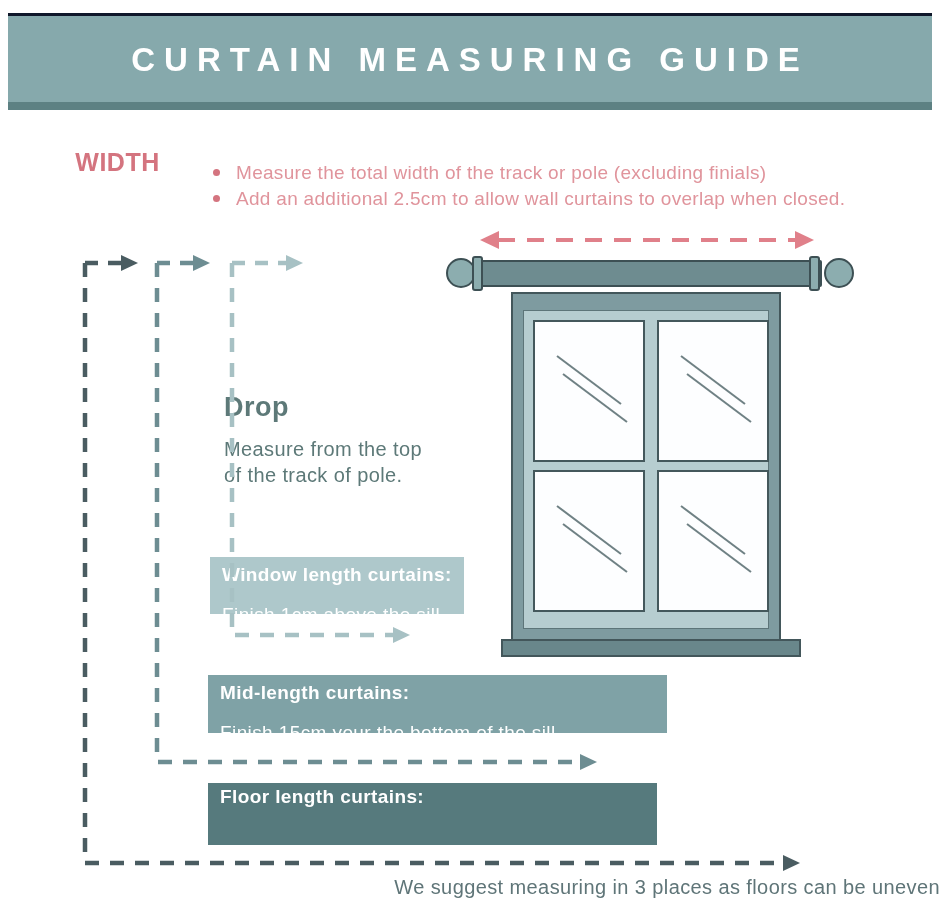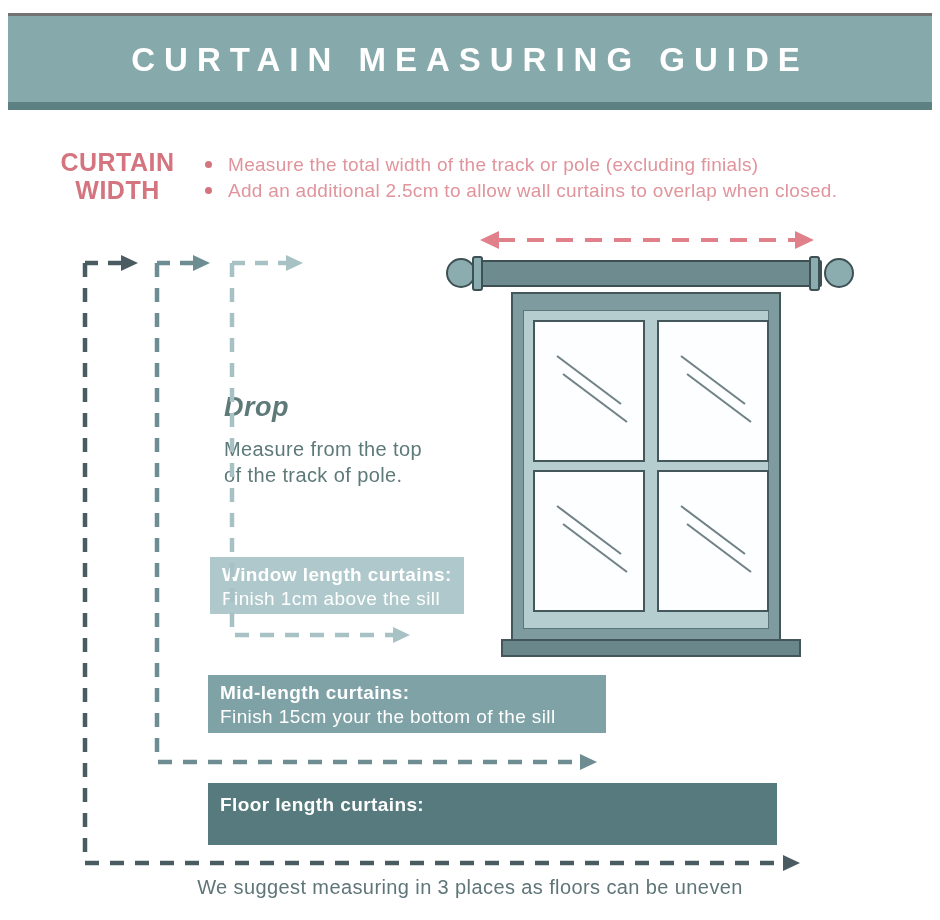--- a/index.html
+++ b/index.html
@@ -3,62 +3,62 @@
 <meta charset="utf-8">
 <style>
   html,body{margin:0;padding:0;background:#ffffff;}
   .canvas{
     position:relative;width:940px;height:920px;background:#ffffff;overflow:hidden;
     font-family:"Liberation Sans",sans-serif;
   }
   
   .banner{
     position:absolute;left:8px;right:8px;top:13px;height:97px;
-    background:#86a9ac;border-top:3px solid #737373;box-sizing:border-box;
+    background:#86a9ac;border-top:3px solid #0f172a;box-sizing:border-box;
     display:flex;align-items:center;justify-content:center;
   }
   .banner::after{
     content:"";position:absolute;left:0;right:0;bottom:0;height:8px;background:#5d8183;
   }
   .banner-title{
     color:#ffffff;font-weight:bold;font-size:33px;letter-spacing:9px;
     padding-bottom:6px;white-space:nowrap;
   }
   
   .cw-heading{
     position:absolute;left:45px;top:148px;width:145px;text-align:center;
     color:#d4747f;font-weight:bold;font-size:25px;line-height:28px;letter-spacing:.5px;
   }
   .cw-bullets{
-    position:absolute;left:193px;top:144px;width:720px;margin:8px;padding:0;list-style:none;
+    position:absolute;left:193px;top:144px;width:720px;margin:16px;padding:0;list-style:none;
   }
   .cw-bullets li{
     display:flex;align-items:flex-start;color:#e0949c;font-size:19px;
     line-height:25.5px;letter-spacing:.3px;
   }
   .cw-bullets .dot{
     width:7px;height:7px;border-radius:50%;background:#d4747f;
     margin:9px 16px 0 4px;flex:0 0 7px;
   }
   
   .drop-heading{
     position:absolute;left:224px;top:392px;color:#5d7978;
-    font-weight:bold;font-size:27px;letter-spacing:.5px;font-style:italic;
+    font-weight:bold;font-size:27px;letter-spacing:.5px;
   }
   .drop-desc{
     position:absolute;left:224px;top:436px;color:#5d7978;
     font-size:20px;line-height:26px;letter-spacing:.4px;
   }
   
   .len-box{position:absolute;color:#ffffff;box-sizing:border-box;padding:6px 12px;}
   .len-box .t{font-weight:bold;font-size:19px;line-height:24px;letter-spacing:.4px;}
-  .len-box .s{font-size:19px;line-height:24px;letter-spacing:.4px;}
+  .len-box .s{font-size:19px;line-height:24px;letter-spacing:.4px;margin-top:16px;}
   .box-window{left:210px;top:557px;width:254px;height:57px;background:#aec8cb;}
-  .box-mid{left:208px;top:675px;width:398px;height:58px;background:#7fa2a6;}
-  .box-floor{left:208px;top:783px;width:569px;height:62px;background:#567a7d;padding-top:10px;}
+  .box-mid{left:208px;top:675px;width:459px;height:58px;background:#7fa2a6;}
+  .box-floor{left:208px;top:783px;width:449px;height:62px;background:#567a7d;padding-top:2px;}
   
   .pole-bar{
     position:absolute;left:476px;top:260px;width:346px;height:27px;
     background:#6e8c90;border:2px solid #3d5054;border-radius:2px;box-sizing:border-box;z-index:3;
   }
   .pole-collar{
     position:absolute;top:256px;width:11px;height:35px;background:#8cadaf;
     border:2px solid #3d5054;border-radius:3px;box-sizing:border-box;z-index:4;
   }
   .collar-left{left:472px;} .collar-right{left:809px;}
@@ -82,37 +82,36 @@
   }
   .pane svg{display:block;}
   .p1{left:533px;top:320px;} .p2{left:657px;top:320px;}
   .p3{left:533px;top:470px;} .p4{left:657px;top:470px;}
   .win-sill{
     position:absolute;left:501px;top:639px;width:300px;height:18px;
     background:#69878b;border:2px solid #43575b;box-sizing:border-box;z-index:5;
   }
   
   .footer-note{
-    position:absolute;left:0;right:0;top:876px;text-align:center;
+    position:absolute;left:0;right:0;top:876px;text-align:right;
     color:#5f7578;font-size:20px;letter-spacing:.4px;
   }
   
   .overlay{position:absolute;left:0;top:0;z-index:6;pointer-events:none;}
 </style>
 </head>
 <body>
 
 <div class="canvas">
 
   <div class="banner">
     <span class="banner-title">CURTAIN MEASURING GUIDE</span>
   </div>
 
   <div class="cw-heading">
-    <div>CURTAIN</div>
     <div>WIDTH</div>
   </div>
 
   <ul class="cw-bullets">
     <li>
       <span class="dot"></span>
       <span>Measure the total width of the track or pole (excluding finials)</span>
     </li>
     <li>
       <span class="dot"></span>

